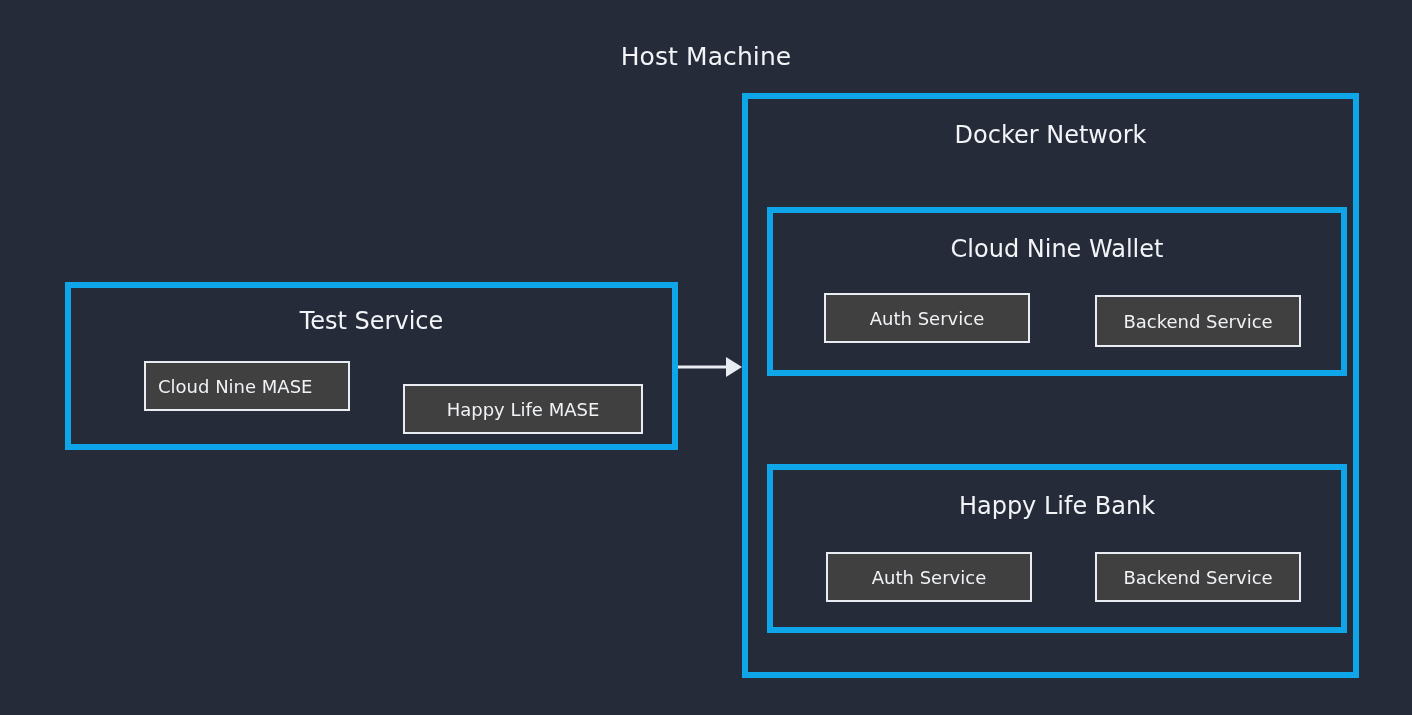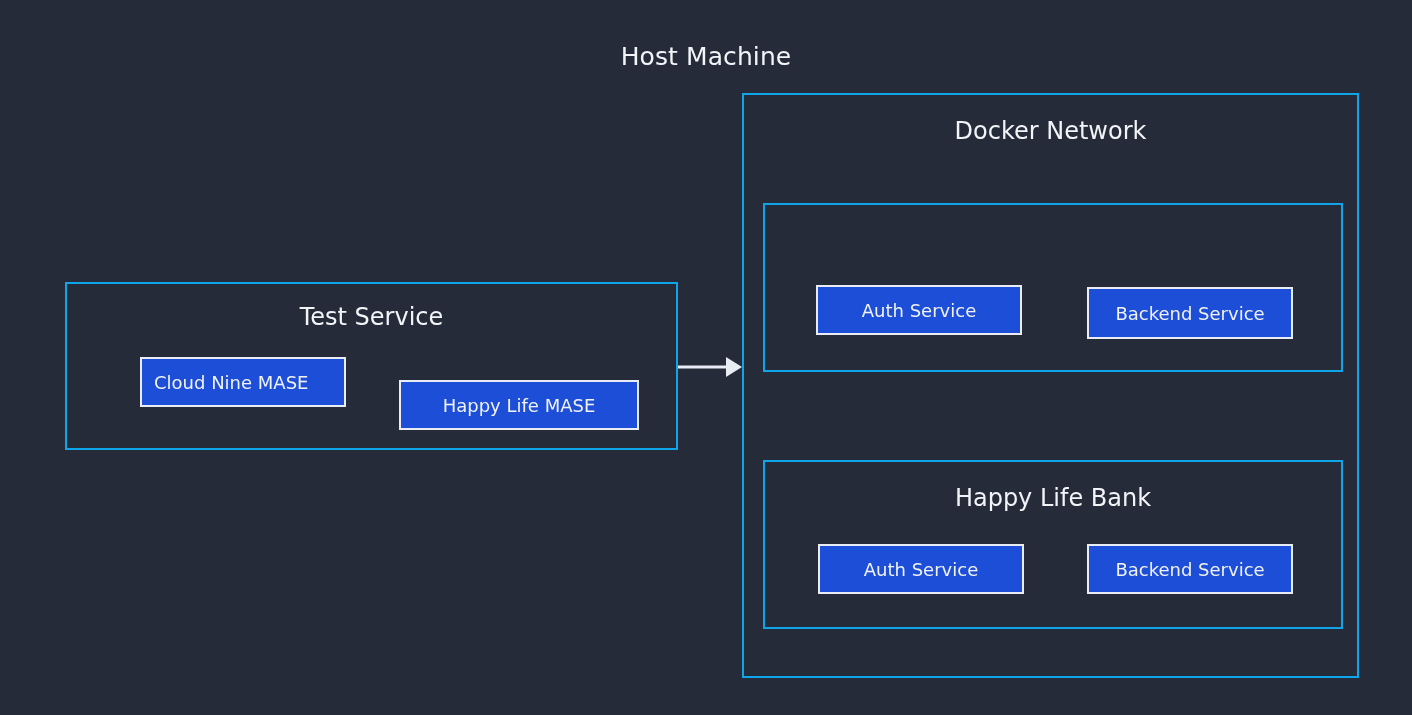--- a/index.html
+++ b/index.html
@@ -29,40 +29,40 @@
     font-size: 25px;
     font-weight: 400;
     letter-spacing: 0.1px;
     line-height: 34px;
   }
 
   
   .group {
     position: absolute;
     box-sizing: border-box;
-    border: 2px solid #0ea5e9;
+    border: 6px solid #0ea5e9;
     background: transparent;
   }
   .group-title {
     position: absolute;
     left: 0;
     width: 100%;
     text-align: center;
     color: #f2f4f8;
     font-size: 24px;
     font-weight: 400;
     line-height: 32px;
   }
 
   
   .node {
     position: absolute;
     box-sizing: border-box;
     border: 2px solid #e9ecf2;
-    background: #1d4ed8;
+    background: #404040;
     color: #f0f2f6;
     font-size: 18px;
     font-weight: 400;
     display: flex;
     align-items: center;
     justify-content: center;
     white-space: nowrap;
     overflow: visible;
   }
   .node.align-left {
@@ -95,20 +95,21 @@
     <svg width="66" height="30" viewBox="0 0 66 30" aria-hidden="true">
       <line x1="0" y1="15" x2="48" y2="15" stroke="#e9ecf2" stroke-width="3"></line>
       <polygon points="48,5 64,15 48,25" fill="#e9ecf2"></polygon>
     </svg>
   </div>
 
   <div class="group" style="left:742px; top:93px; width:617px; height:585px;">
     <div class="group-title" style="top:20px;">Docker Network</div>
 
     <div class="group" style="left:19px; top:108px; width:580px; height:169px;">
+      <div class="group-title" style="top:20px;">Cloud Nine Wallet</div>
 
       <div class="node" style="left:51px; top:80px; width:206px; height:50px;">Auth Service</div>
 
       <div class="node" style="left:322px; top:82px; width:206px; height:52px;">Backend Service</div>
     </div>
 
     <div class="group" style="left:19px; top:365px; width:580px; height:169px;padding-left:40px;">
       <div class="group-title" style="top:20px;">Happy Life Bank</div>
 
       <div class="node" style="left:53px; top:82px; width:206px; height:50px;">Auth Service</div>

